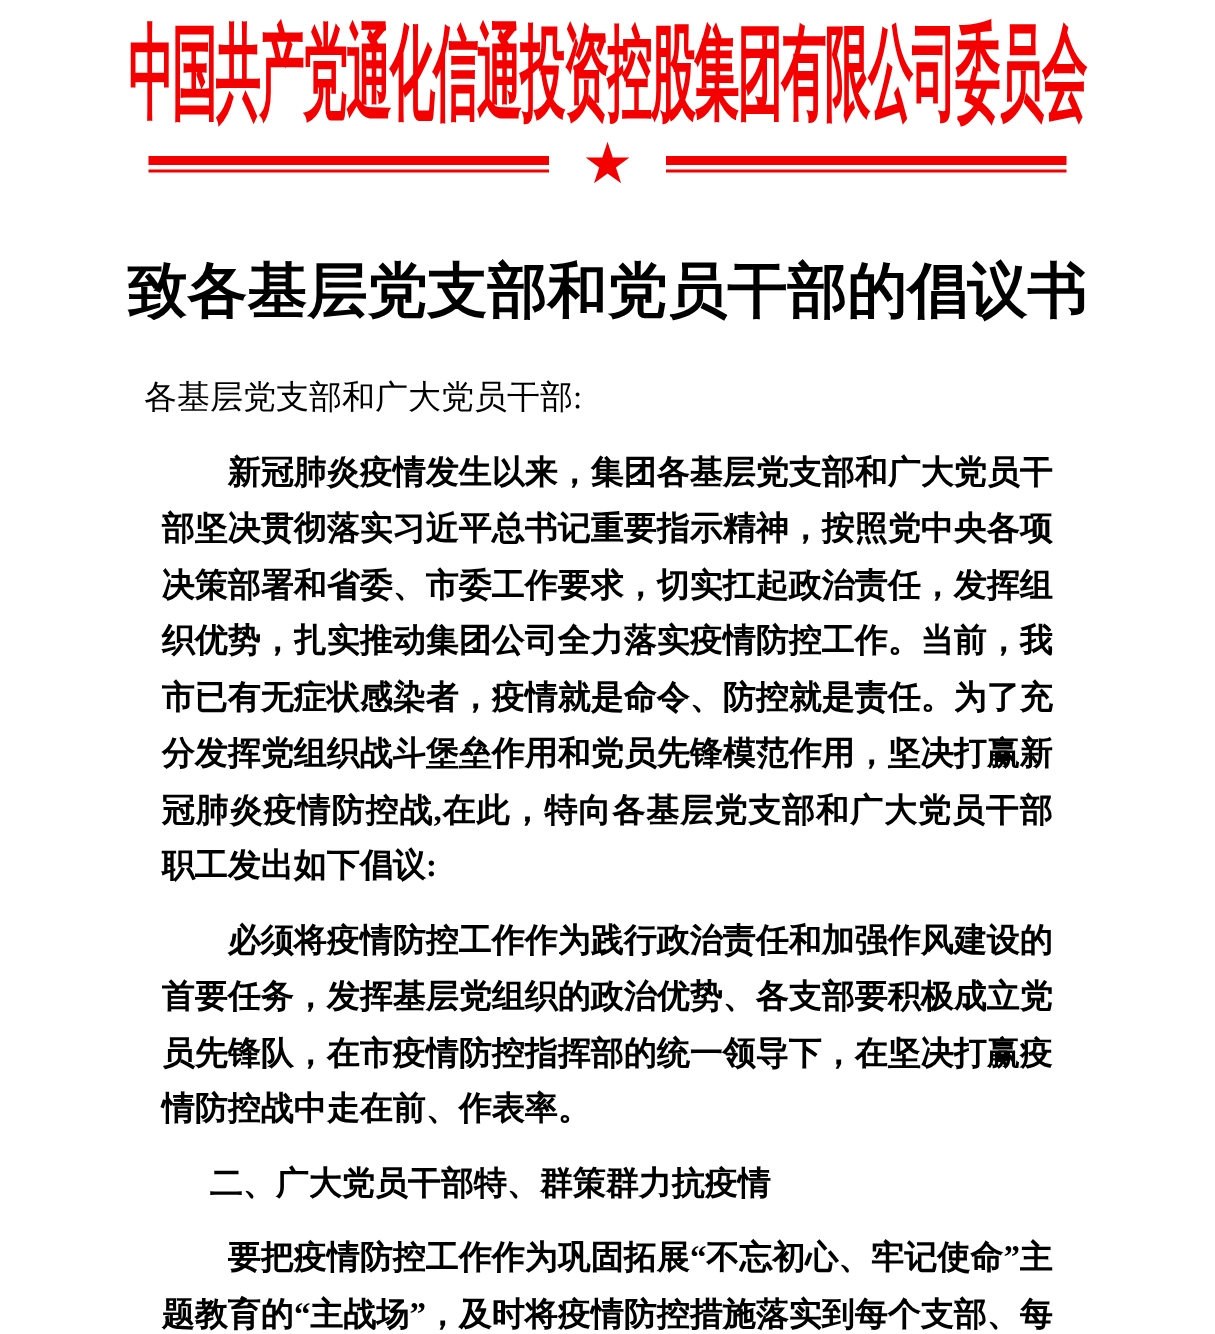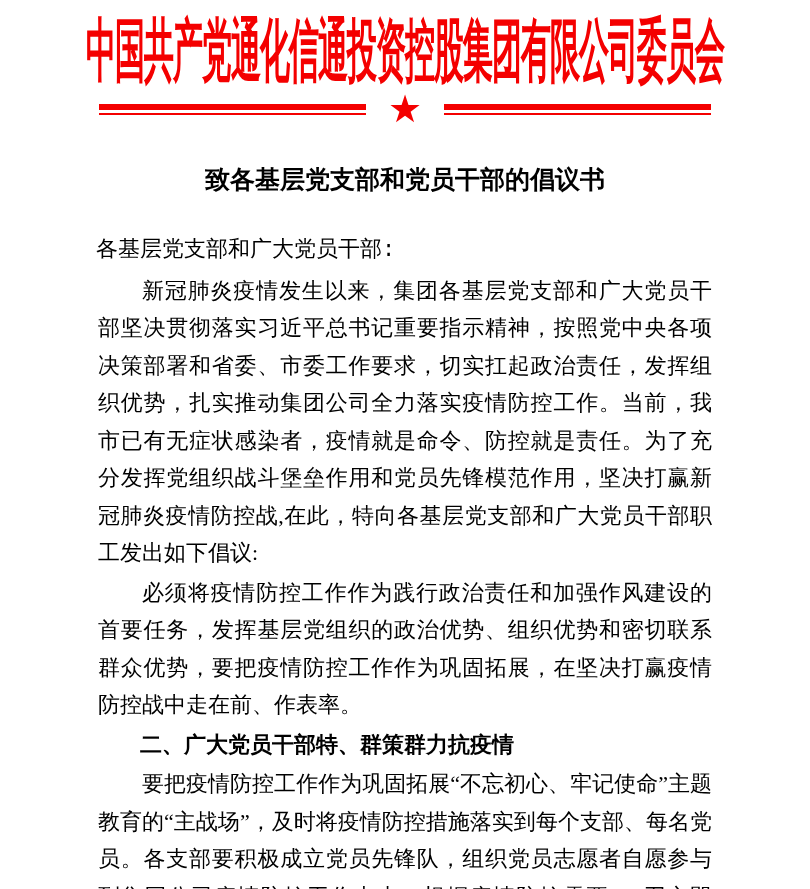--- a/index.html
+++ b/index.html
@@ -58,45 +58,45 @@
     flex: 0 0 auto;
     margin: 0 22px;
     font-size: 38px;
     line-height: 30px;
     color: #f40000;
     font-family: "DejaVu Sans", sans-serif;
   }
 
   
   .doc-title {
-    margin-top: 34px;
+    margin-top: 48px;
     text-align: center;
-    font-size: 25px;
+    font-size: 40px;
     line-height: 44px;
     font-weight: bold;
     color: #000000;
     font-family: "Liberation Serif", "DejaVu Serif", serif;
   }
 
   
   .body-text {
     width: 618px;
     margin: 30px auto 0;
     font-size: 22px;
     line-height: 37.5px;
     text-align: justify;
   }
   .salutation {
     margin: 0;
     text-indent: 0;
-    font-family: Liberation Mono, monospace;
   }
   .para {
-    margin: 2px;
+    margin: 12px;
     text-indent: 44px;
+    font-weight: bold;
   }
   .section-heading {
     margin: 0;
     text-indent: 44px;
     font-weight: bold;
     font-family: "Liberation Sans", "DejaVu Sans", sans-serif;
     text-align: left;
   }
 </style>
 </head>
@@ -115,20 +115,20 @@
   </div>
 
   <div class="doc-title">致各基层党支部和党员干部的倡议书</div>
 
   <div class="body-text">
     <p class="salutation">各基层党支部和广大党员干部:</p>
 
     <p class="para">新冠肺炎疫情发生以来，集团各基层党支部和广大党员干部坚决贯彻落实习近平总书记重要指示精神，按照党中央各项决策部署和省委、市委工作要求，切实扛起政治责任，发挥组织优势，扎实推动集团公司全力落实疫情防控工作。当前，我市已有无症状感染者，疫情就是命令、防控就是责任。为了充分发挥党组织战斗堡垒作用和党员先锋模范作用，坚决打赢新冠肺炎疫情防控战,在此，特向各基层党支部和广大党员干部职工发出如下倡议:</p>
 
 
-    <p class="para">必须将疫情防控工作作为践行政治责任和加强作风建设的首要任务，发挥基层党组织的政治优势、组织优势和密切联系群众优势，要把疫情防控工作作为巩固拓展，在坚决打赢疫情防控战中走在前、作表率。</p>
+    <p class="para">必须将疫情防控工作作为践行政治责任和加强作风建设的首要任务，发挥基层党组织的政治优势、各支部要积极成立党员先锋队，在市疫情防控指挥部的统一领导下，在坚决打赢疫情防控战中走在前、作表率。</p>
 
     <p class="section-heading">二、广大党员干部特、群策群力抗疫情</p>
 
     <p class="para">要把疫情防控工作作为巩固拓展“不忘初心、牢记使命”主题教育的“主战场”，及时将疫情防控措施落实到每个支部、每名党员。各支部要积极成立党员先锋队，组织党员志愿者自愿参与到集团公司疫情防控工作中去，根据疫情防控需要，“召之即来、来之则战、战之则胜”，坚决守护通化人民的健康！广大党员干部特</p>
   </div>
 
 </div>
 
 </body></html>

